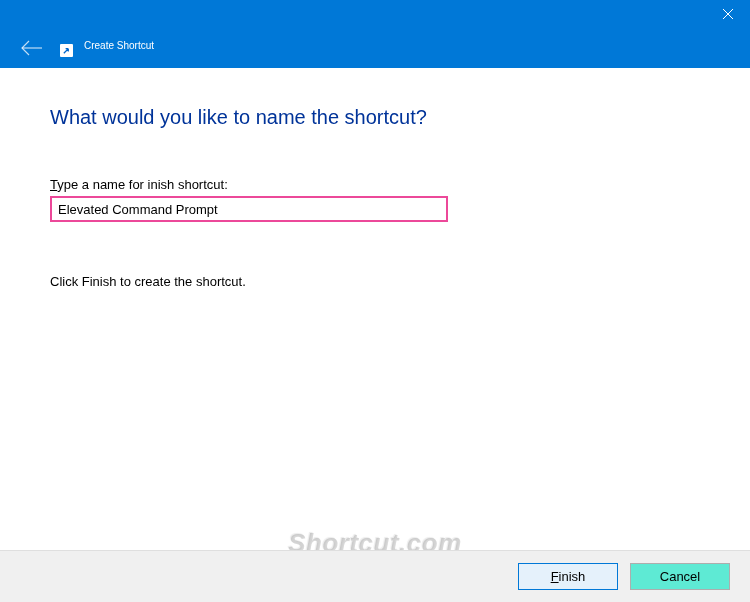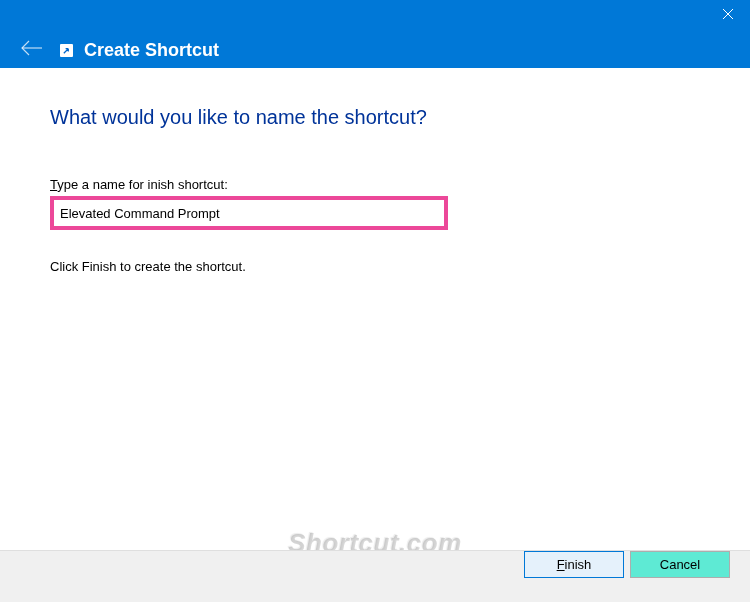--- a/index.html
+++ b/index.html
@@ -60,22 +60,22 @@
       justify-content: center;
     }
     .shortcut-icon-small svg {
       width: 9px;
       height: 9px;
     }
     .window-title {
       position: absolute;
       left: 84px;
       top: 40px;
-      font-size: 18px;
-      font-weight: 700;
+      font-size: 10px;
+      font-weight: 400;
       color: #ffffff;
     }
     .content {
       padding: 38px 50px 0 50px;
     }
     .heading {
       color: #003399;
       font-size: 20px;
       font-weight: 400;
       margin-bottom: 48px;
@@ -85,45 +85,45 @@
       color: #000000;
       margin-bottom: 4px;
       text-decoration: underline;
       text-decoration-color: transparent;
     }
     .field-label .accesskey {
       text-decoration: underline;
     }
     .name-input {
       width: 398px;
-      height: 34px;
-      border: 4px solid #ec4899;
+      height: 26px;
+      border: 2px solid #ec4899;
       padding: 0 6px;
       font-family: "Segoe UI", Tahoma, sans-serif;
       font-size: 13px;
       outline: none;
     }
     .instruction {
-      margin-top: 29px;
+      margin-top: 52px;
       font-size: 13px;
       color: #000000;
     }
     .footer {
       position: absolute;
       bottom: 0;
       left: 0;
       right: 0;
       height: 52px;
       background: #f0f0f0;
       border-top: 1px solid #dfdfdf;
       display: flex;
       justify-content: flex-end;
-      align-items: flex-start;
+      align-items: center;
       padding-right: 20px;
-      gap: 6px;
+      gap: 12px;
     }
     .btn {
       width: 100px;
       height: 27px;
       font-family: "Segoe UI", Tahoma, sans-serif;
       font-size: 13px;
       cursor: pointer;
       background: #5eead4;
       border: 1px solid #adadad;
     }

